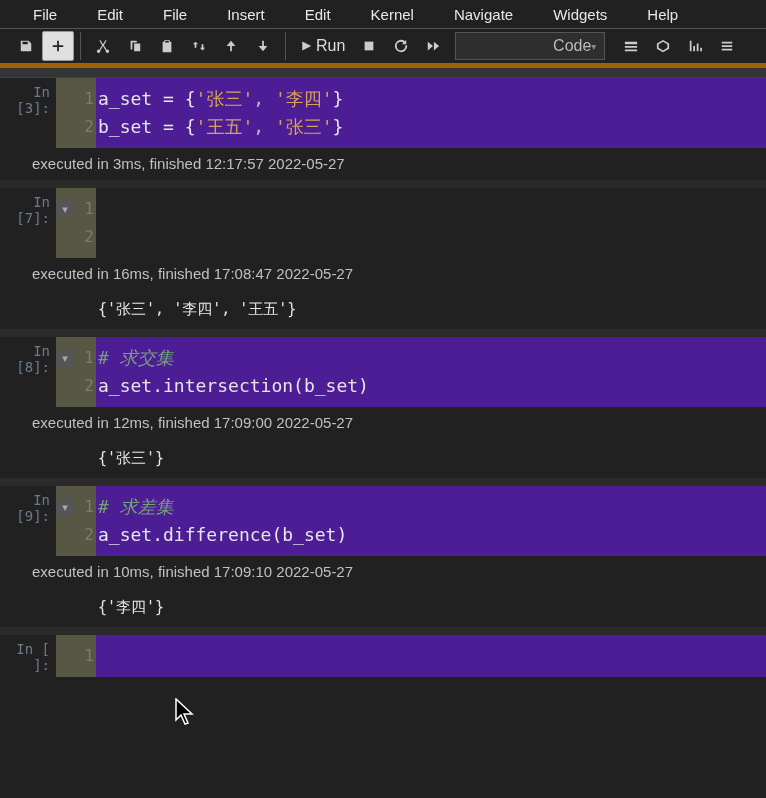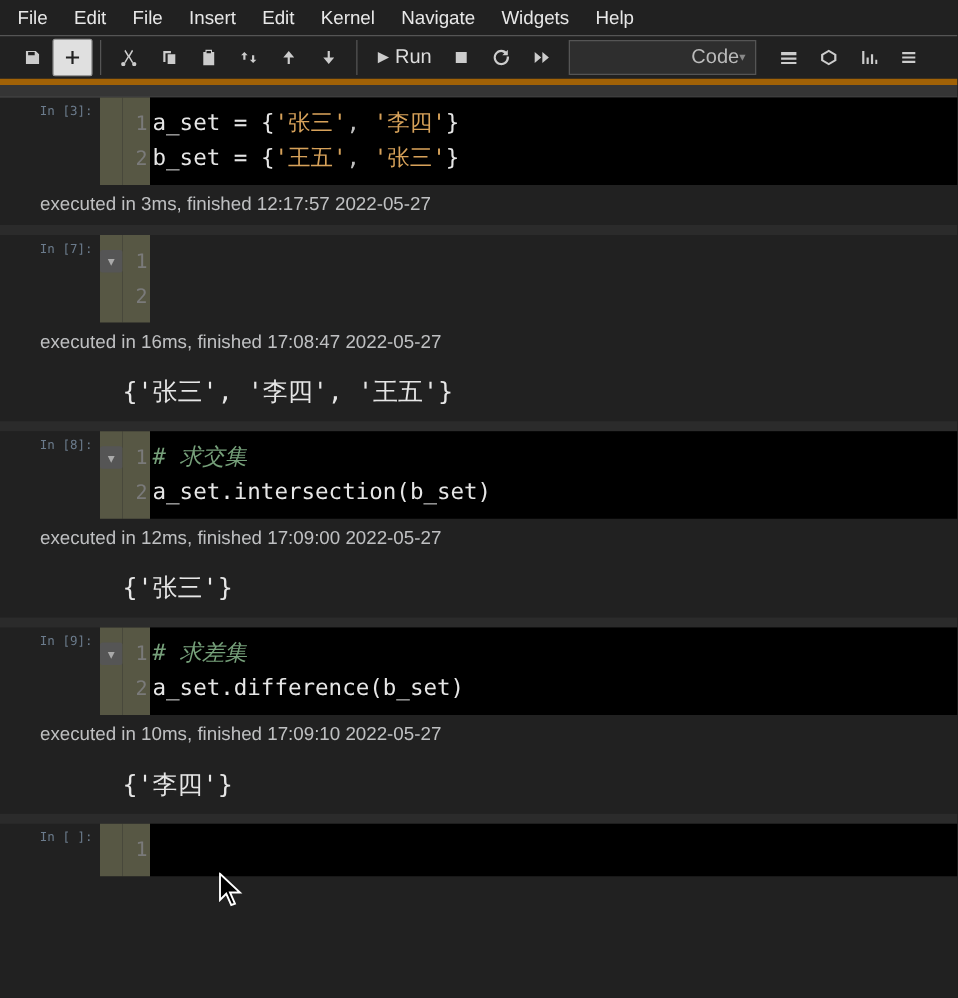--- a/index.html
+++ b/index.html
@@ -14,21 +14,21 @@
   .menubar {
     display: flex;
     gap: 0;
     padding: 0 14px;
     height: 28px;
     align-items: center;
     background: #212121;
     font-size: 15px;
     color: #e8e8e8;
   }
-  .menubar .menu-item { padding: 4px 21px 4px 0; cursor: pointer; }
+  .menubar .menu-item { padding: 4px 21px 4px 0; cursor: pointer; margin-left: 19px; }
   .toolbar {
     display: flex;
     align-items: center;
     height: 40px;
     background: #212121;
     border-top: 1px solid #555;
     border-bottom: 5px solid #a16207;
     padding: 0 10px;
     gap: 0;
   }
@@ -71,26 +71,26 @@
     height: 10px;
     background: #353535;
     border-bottom: 1px solid #404040;
   }
   
   .notebook { }
   .cell {
     display: flex;
   }
   .prompt {
-    width: 80px;
+    width: 56px;
     flex-shrink: 0;
     text-align: right;
     padding: 6px 6px 0 0;
     font-family: Menlo, Consolas, monospace;
-    font-size: 10px;
+    font-size: 14px;
     color: #6b7b8c;
   }
   .gutter {
     width: 18px;
     flex-shrink: 0;
     background: #575744;
     display: flex;
     flex-direction: column;
     align-items: center;
     padding-top: 10px;
@@ -111,21 +111,21 @@
     background: #575744;
     font-family: Menlo, Consolas, monospace;
     font-size: 16px;
     color: #7a7a7a;
     text-align: right;
     padding: 7px 2px 7px 0;
     line-height: 28px;
   }
   .code-area {
     flex: 1;
-    background: #000000;
+    background: #4c1d95;
     font-family: Menlo, Consolas, monospace;
     font-size: 18px;
     line-height: 28px;
     padding: 7px 0 7px 2px;
     white-space: pre;
     color: #e6e6e6;
   }
   .code-area .nm { color: #e6e6e6; }
   .code-area .op { color: #e6e6e6; }
   .code-area .pn { color: #bfbfbf; }
@@ -135,21 +135,21 @@
     padding-left: 32px;
     color: #bfc0c2;
     font-size: 15px;
     line-height: 24px;
     padding-top: 4px;
     padding-bottom: 4px;
   }
   .output {
     padding: 10px 0 10px 98px;
     font-family: Menlo, Consolas, monospace;
-    font-size: 20px;
+    font-size: 15px;
     color: #e6e6e6;
   }
   .dark-band { background: #2b2b2b; height: 8px; }
   .cursor-svg {
     position: absolute;
     left: 175px;
     top: 698px;
     pointer-events: none;
   }
 </style>

